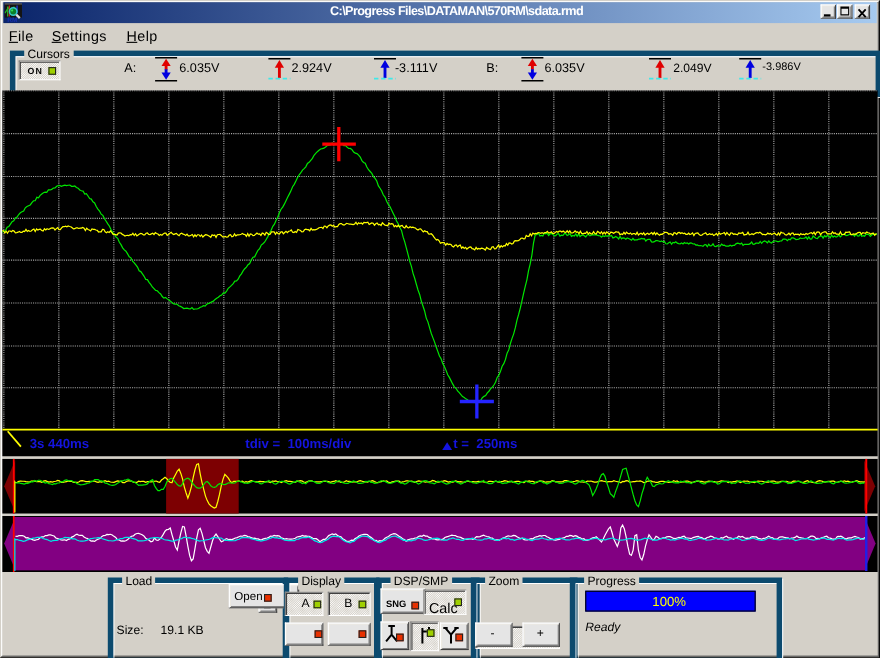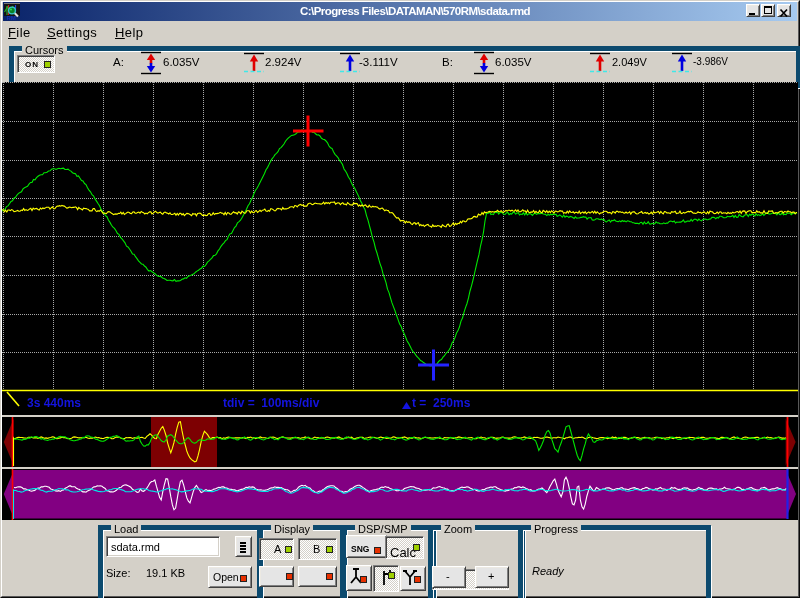--- a/index.html
+++ b/index.html
@@ -172,32 +172,29 @@
    <path d="M784 1.5 L794 25 L784 49 Z" fill="#820082"></path>
    <line x1="10.5" y1="0" x2="10.5" y2="51" stroke="#ff0000" stroke-width="1.6"></line>
    <line x1="785.5" y1="0" x2="785.5" y2="50" stroke="#2020e8" stroke-width="2.2"></line>
    <polyline points="14.0,487.5 15.6,487.7 17.2,487.0 18.8,486.9 20.4,486.9 22.0,487.5 23.6,488.9 25.2,488.8 26.8,489.5 28.4,490.1 30.0,490.8 31.6,491.2 33.2,490.7 34.8,490.4 36.4,488.9 38.0,488.0 39.6,488.1 41.2,486.9 42.8,486.9 44.4,486.3 46.0,486.3 47.6,486.8 49.2,487.3 50.8,489.1 52.4,489.6 54.0,490.2 55.6,490.9 57.2,491.1 58.8,490.7 60.4,491.4 62.0,490.3 63.6,489.9 65.2,488.3 66.8,487.6 68.4,486.4 70.0,485.7 71.6,486.6 73.2,486.7 74.8,486.7 76.4,488.2 78.0,489.1 79.6,489.6 81.2,490.8 82.8,491.9 84.4,491.7 86.0,492.2 87.6,490.9 89.2,490.2 90.8,489.6 92.4,487.9 94.0,486.9 95.6,486.8 97.2,485.8 98.8,486.0 100.4,485.7 102.0,486.3 103.6,487.6 105.2,488.5 106.8,490.7 108.4,490.9 110.0,491.9 111.6,491.7 113.2,492.0 114.8,491.3 116.4,490.3 118.0,488.7 119.6,487.5 121.2,487.2 122.8,485.7 124.4,485.0 126.0,484.9 127.6,485.4 129.2,486.2 130.8,487.2 132.4,489.3 134.0,490.2 135.6,491.1 137.2,492.5 138.8,492.1 140.4,489.0 142.0,490.9 143.6,491.3 145.2,490.1 146.8,488.2 148.4,485.8 150.0,482.9 151.6,481.5 153.2,481.2 154.8,480.0 156.4,486.2 158.0,491.6 159.6,497.3 161.2,500.0 162.8,491.7 164.4,484.5 166.0,478.6 167.6,479.0 169.2,487.3 170.8,496.7 172.4,504.9 174.0,509.8 175.6,508.1 177.2,498.9 178.8,489.4 180.4,481.6 182.0,480.2 183.6,484.9 185.2,491.3 186.8,497.9 188.4,501.2 190.0,502.9 191.6,497.3 193.2,491.6 194.8,487.6 196.4,485.5 198.0,487.8 199.6,490.2 201.2,492.6 202.8,491.9 204.4,490.4 206.0,489.6 207.6,490.5 209.2,490.4 210.8,490.5 212.4,489.9 214.0,489.1 215.6,488.7 217.2,488.0 218.8,487.3 220.4,487.5 222.0,486.8 223.6,486.9 225.2,487.8 226.8,488.1 228.4,488.8 230.0,489.4 231.6,489.2 233.2,489.9 234.8,489.9 236.4,490.8 238.0,490.6 239.6,489.9 241.2,489.4 242.8,489.1 244.4,488.5 246.0,487.3 247.6,487.6 249.2,486.8 250.8,487.2 252.4,486.9 254.0,487.3 255.6,488.9 257.2,489.4 258.8,490.0 260.4,489.7 262.0,490.0 263.6,490.2 265.2,490.1 266.8,489.8 268.4,489.3 270.0,488.2 271.6,487.9 273.2,487.7 274.8,486.8 276.4,487.4 278.0,487.2 279.6,487.6 281.2,487.6 282.8,488.4 284.4,489.4 286.0,489.6 287.6,489.7 289.2,490.9 290.8,492.4 292.4,491.4 294.0,490.4 295.6,490.3 297.2,488.8 298.8,486.9 300.4,486.1 302.0,485.3 303.6,485.9 305.2,485.3 306.8,486.8 308.4,487.6 310.0,487.9 311.6,489.9 313.2,490.6 314.8,491.9 316.4,492.4 318.0,491.8 319.6,491.1 321.2,491.3 322.8,489.6 324.4,489.0 326.0,487.5 327.6,486.6 329.2,486.1 330.8,485.7 332.4,485.7 334.0,485.9 335.6,487.6 337.2,488.5 338.8,489.8 340.4,491.4 342.0,491.2 343.6,492.4 345.2,491.5 346.8,491.8 348.4,491.0 350.0,489.3 351.6,488.4 353.2,487.7 354.8,486.4 356.4,485.7 358.0,485.2 359.6,485.3 361.2,486.3 362.8,487.4 364.4,488.4 366.0,489.7 367.6,490.5 369.2,492.0 370.8,490.8 372.4,490.2 374.0,489.9 375.6,489.8 377.2,489.1 378.8,489.0 380.4,487.7 382.0,487.1 383.6,487.5 385.2,486.6 386.8,487.3 388.4,487.4 390.0,488.6 391.6,488.9 393.2,489.8 394.8,489.7 396.4,490.6 398.0,490.7 399.6,490.5 401.2,490.5 402.8,490.1 404.4,488.6 406.0,488.1 407.6,487.6 409.2,487.0 410.8,486.5 412.4,486.8 414.0,486.9 415.6,487.9 417.2,488.2 418.8,488.5 420.4,489.4 422.0,490.1 423.6,490.3 425.2,490.2 426.8,490.0 428.4,489.6 430.0,490.2 431.6,489.3 433.2,487.8 434.8,488.0 436.4,487.8 438.0,487.1 439.6,486.6 441.2,487.3 442.8,487.7 444.4,488.0 446.0,489.1 447.6,489.1 449.2,490.7 450.8,490.7 452.4,490.8 454.0,491.0 455.6,490.3 457.2,489.2 458.8,488.6 460.4,487.8 462.0,487.1 463.6,487.5 465.2,487.4 466.8,486.8 468.4,487.0 470.0,488.0 471.6,488.8 473.2,489.6 474.8,489.3 476.4,490.6 478.0,490.9 479.6,490.9 481.2,490.2 482.8,489.6 484.4,489.8 486.0,488.6 487.6,488.0 489.2,487.6 490.8,487.0 492.4,487.4 494.0,486.8 495.6,486.8 497.2,488.0 498.8,488.7 500.4,489.6 502.0,490.0 503.6,490.8 505.2,491.1 506.8,490.6 508.4,490.4 510.0,489.5 511.6,489.1 513.2,488.8 514.8,487.6 516.4,487.7 518.0,486.7 519.6,486.9 521.2,487.7 522.8,486.9 524.4,487.4 526.0,488.5 527.6,488.9 529.2,490.1 530.8,489.7 532.4,491.0 534.0,491.0 535.6,490.7 537.2,489.8 538.8,489.0 540.4,488.8 542.0,488.0 543.6,489.5 545.2,491.0 546.8,492.7 548.4,490.0 550.0,486.6 551.6,483.7 553.2,480.8 554.8,479.0 556.4,484.1 558.0,490.1 559.6,493.4 561.2,496.8 562.8,492.2 564.4,480.0 566.0,477.3 567.6,480.8 569.2,488.1 570.8,496.8 572.4,503.8 574.0,504.9 575.6,500.1 577.2,487.0 578.8,486.1 580.4,500.2 582.0,506.8 583.6,509.1 585.2,504.1 586.8,496.5 588.4,490.8 590.0,486.2 591.6,488.4 593.2,490.7 594.8,490.3 596.4,487.5 598.0,488.4 599.6,489.7 601.2,489.7 602.8,489.0 604.4,489.0 606.0,488.0 607.6,487.9 609.2,487.9 610.8,488.7 612.4,489.5 614.0,489.7 615.6,489.1 617.2,488.6 618.8,488.7 620.4,487.9 622.0,487.5 623.6,489.0 625.2,489.1 626.8,489.3 628.4,489.7 630.0,488.7 631.6,488.3 633.2,487.9 634.8,487.6 636.4,488.6 638.0,488.8 639.6,489.8 641.2,489.8 642.8,488.6 644.4,488.3 646.0,487.4 647.6,487.8 649.2,488.9 650.8,489.2 652.4,490.0 654.0,490.0 655.6,488.8 657.2,489.1 658.8,488.2 660.4,487.4 662.0,488.7 663.6,489.0 665.2,489.3 666.8,490.3 668.4,489.4 670.0,488.9 671.6,487.5 673.2,488.2 674.8,487.7 676.4,488.7 678.0,489.5 679.6,489.2 681.2,489.5 682.8,488.3 684.4,487.8 686.0,488.1 687.6,488.1 689.2,489.4 690.8,489.7 692.4,490.2 694.0,489.5 695.6,489.3 697.2,488.5 698.8,487.4 700.4,488.4 702.0,488.6 703.6,489.8 705.2,490.0 706.8,489.9 708.4,488.4 710.0,488.0 711.6,488.1 713.2,488.6 714.8,489.0 716.4,488.9 718.0,489.9 719.6,489.1 721.2,489.0 722.8,488.6 724.4,487.3 726.0,488.5 727.6,488.8 729.2,489.1 730.8,489.4 732.4,489.6 734.0,489.4 735.6,488.4 737.2,487.4 738.8,487.4 740.4,488.0 742.0,489.6 743.6,489.4 745.2,489.8 746.8,488.9 748.4,488.6 750.0,487.7 751.6,487.5 753.2,488.9 754.8,489.2 756.4,489.9 758.0,490.1 759.6,489.8 761.2,487.9 762.8,487.7 764.4,487.4 766.0,488.3 767.6,489.5 769.2,490.0 770.8,489.2 772.4,488.9 774.0,488.9 775.6,488.2 777.2,487.7 778.8,488.2 780.4,488.6 782.0,490.0 783.6,489.7 785.2,489.8 786.0,488.5" fill="none" stroke="#ffffff" stroke-width="1.1" transform="translate(-2,-469)"></polyline>
    <polyline points="13.5,519.0 13.5,490.0 14.0,490.3 15.8,490.5 17.6,491.3 19.4,491.5 21.2,492.1 23.0,491.7 24.8,490.8 26.6,490.3 28.4,489.8 30.2,489.2 32.0,488.9 33.8,488.5 35.6,488.6 37.4,488.6 39.2,489.6 41.0,490.1 42.8,490.5 44.6,491.4 46.4,492.1 48.2,491.4 50.0,491.3 51.8,491.3 53.6,490.4 55.4,489.7 57.2,489.3 59.0,488.6 60.8,488.7 62.6,488.7 64.4,489.4 66.2,489.9 68.0,489.8 69.8,490.9 71.6,491.6 73.4,492.0 75.2,492.0 77.0,491.7 78.8,491.2 80.6,490.4 82.4,489.7 84.2,489.5 86.0,489.1 87.8,489.0 89.6,488.8 91.4,488.9 93.2,489.8 95.0,490.4 96.8,490.9 98.6,491.5 100.4,491.6 102.2,491.8 104.0,491.5 105.8,490.8 107.6,490.4 109.4,489.7 111.2,489.7 113.0,488.8 114.8,488.5 116.6,488.5 118.4,488.8 120.2,489.4 122.0,489.9 123.8,490.5 125.6,491.7 127.4,491.7 129.2,491.7 131.0,491.6 132.8,491.0 134.6,490.3 136.4,489.5 138.2,489.1 140.0,488.7 141.8,488.8 143.6,488.7 145.4,489.4 147.2,489.4 149.0,490.5 150.8,490.9 152.6,491.1 154.4,491.5 156.2,491.9 158.0,492.0 159.8,491.0 161.6,490.8 163.4,489.8 165.2,489.6 167.0,488.5 168.8,488.6 170.6,489.0 172.4,488.8 174.2,489.4 176.0,489.8 177.8,490.6 179.6,491.2 181.4,491.9 183.2,491.6 185.0,491.5 186.8,490.9 188.6,490.6 190.4,490.2 192.2,489.4 194.0,488.6 195.8,488.8 197.6,489.0 199.4,489.1 201.2,489.2 203.0,490.4 204.8,491.2 206.6,491.3 208.4,491.4 210.2,491.5 212.0,491.6 213.8,491.4 215.6,490.6 217.4,490.2 219.2,489.0 221.0,488.7 222.8,488.8 224.6,488.8 226.4,488.9 228.2,489.7 230.0,490.1 231.8,490.5 233.6,491.3 235.4,491.4 237.2,491.9 239.0,491.5 240.8,491.1 242.6,490.6 244.4,489.7 246.2,489.2 248.0,488.4 249.8,488.9 251.6,488.7 253.4,489.4 255.2,489.2 257.0,490.3 258.8,491.0 260.6,491.3 262.4,491.4 264.2,491.5 266.0,491.3 267.8,491.4 269.6,490.2 271.4,490.1 273.2,489.2 275.0,488.8 276.8,488.7 278.6,488.7 280.4,488.2 282.2,489.1 284.0,490.1 285.8,491.5 287.6,492.1 289.4,493.0 291.2,493.2 293.0,492.8 294.8,491.7 296.6,491.0 298.4,490.0 300.2,488.5 302.0,487.6 303.8,487.4 305.6,487.9 307.4,487.8 309.2,488.7 311.0,490.2 312.8,491.5 314.6,492.5 316.4,492.8 318.2,493.4 320.0,492.4 321.8,492.1 323.6,490.5 325.4,489.2 327.2,488.3 329.0,487.4 330.8,487.4 332.6,487.6 334.4,487.9 336.2,489.4 338.0,490.1 339.8,491.1 341.6,492.0 343.4,493.1 345.2,493.3 347.0,492.4 348.8,491.5 350.6,491.0 352.4,489.4 354.2,488.9 356.0,487.8 357.8,487.5 359.6,487.4 361.4,488.4 363.2,489.0 365.0,490.1 366.8,491.2 368.6,491.1 370.4,491.9 372.2,491.4 374.0,491.7 375.8,491.1 377.6,490.8 379.4,489.5 381.2,489.5 383.0,489.8 384.8,490.8 386.6,491.2 388.4,491.1 390.2,490.5 392.0,490.0 393.8,489.5 395.6,489.4 397.4,489.3 399.2,489.7 401.0,490.7 402.8,491.0 404.6,490.8 406.4,491.1 408.2,489.9 410.0,489.7 411.8,489.1 413.6,489.8 415.4,490.3 417.2,490.4 419.0,491.1 420.8,491.2 422.6,490.4 424.4,489.9 426.2,489.6 428.0,489.7 429.8,489.3 431.6,490.2 433.4,490.7 435.2,490.9 437.0,491.0 438.8,490.9 440.6,489.8 442.4,489.9 444.2,489.3 446.0,489.9 447.8,490.4 449.6,490.4 451.4,491.3 453.2,491.3 455.0,490.3 456.8,489.6 458.6,489.2 460.4,489.8 462.2,489.3 464.0,490.5 465.8,490.4 467.6,491.2 469.4,490.6 471.2,490.2 473.0,490.0 474.8,489.2 476.6,489.3 478.4,490.1 480.2,490.4 482.0,491.1 483.8,491.4 485.6,490.5 487.4,490.2 489.2,490.1 491.0,489.6 492.8,489.1 494.6,489.8 496.4,490.1 498.2,490.8 500.0,490.7 501.8,490.4 503.6,490.7 505.4,489.6 507.2,489.7 509.0,489.2 510.8,489.8 512.6,490.1 514.4,490.8 516.2,490.7 518.0,490.9 519.8,490.0 521.6,489.9 523.4,489.4 525.2,489.2 527.0,489.8 528.8,490.4 530.6,491.2 532.4,490.9 534.2,490.5 536.0,490.6 537.8,490.0 539.6,489.6 541.4,489.3 543.2,489.7 545.0,490.3 546.8,490.6 548.6,490.6 550.4,490.7 552.2,490.1 554.0,489.7 555.8,489.3 557.6,489.2 559.4,490.2 561.2,490.7 563.0,491.0 564.8,491.0 566.6,490.8 568.4,490.5 570.2,489.9 572.0,489.6 573.8,489.5 575.6,489.9 577.4,490.6 579.2,491.3 581.0,490.8 582.8,490.5 584.6,489.9 586.4,489.3 588.2,489.8 590.0,489.2 591.8,490.2 593.6,491.0 595.4,490.8 597.2,491.0 599.0,490.4 600.8,489.7 602.6,489.3 604.4,489.1 606.2,490.0 608.0,490.4 609.8,491.0 611.6,490.6 613.4,491.0 615.2,490.3 617.0,490.0 618.8,489.5 620.6,489.3 622.4,490.1 624.2,489.9 626.0,491.0 627.8,491.3 629.6,490.9 631.4,490.5 633.2,490.2 635.0,489.2 636.8,489.5 638.6,490.0 640.4,490.2 642.2,491.0 644.0,490.9 645.8,490.8 647.6,490.4 649.4,489.9 651.2,489.3 653.0,489.6 654.8,489.9 656.6,490.2 658.4,490.9 660.2,490.8 662.0,491.1 663.8,490.2 665.6,489.9 667.4,489.4 669.2,489.5 671.0,489.7 672.8,490.2 674.6,491.2 676.4,491.0 678.2,490.7 680.0,490.2 681.8,489.9 683.6,489.2 685.4,489.3 687.2,490.2 689.0,490.5 690.8,491.0 692.6,491.2 694.4,491.0 696.2,490.4 698.0,489.3 699.8,489.3 701.6,489.8 703.4,490.3 705.2,490.3 707.0,490.7 708.8,490.8 710.6,490.3 712.4,490.0 714.2,489.8 716.0,489.4 717.8,489.6 719.6,489.7 721.4,490.5 723.2,491.4 725.0,491.1 726.8,490.5 728.6,490.0 730.4,489.8 732.2,489.6 734.0,489.4 735.8,490.3 737.6,490.6 739.4,491.0 741.2,490.7 743.0,490.4 744.8,489.8 746.6,489.4 748.4,489.0 750.2,489.4 752.0,490.3 753.8,490.4 755.6,490.7 757.4,491.1 759.2,490.3 761.0,489.8 762.8,489.3 764.6,489.7 766.4,489.4 768.2,490.4 770.0,491.1 771.8,490.8 773.6,490.8 775.4,490.6 777.2,489.9 779.0,489.4 780.8,489.1 782.6,489.7 784.4,490.2 786.0,490.0" fill="none" stroke="#00e6e6" stroke-width="1.1" transform="translate(-2,-469)"></polyline>
  </svg>
 
  <div class="abs gbox" style="left:98px;top:525px;width:154px;height:68px;">
       <div class="glabel">Load</div>
     </div>
- <div class="abs fld" style="left:106px;top:536px;width:112px;height:19px;">
-   <div class="abs t11" style="left:4px;top:4px;">sdata.rmd</div>
- </div>
  <div class="abs raised" style="left:235px;top:536px;width:15px;height:19px;">
    <div class="abs" style="left:4px;top:5px;width:6px;height:1.5px;background:#000;"></div>
    <div class="abs" style="left:4px;top:8px;width:6px;height:1.5px;background:#000;"></div>
    <div class="abs" style="left:4px;top:11px;width:6px;height:1.5px;background:#000;"></div>
    <div class="abs" style="left:4px;top:14px;width:6px;height:1.5px;background:#000;"></div>
  </div>
  <div class="abs t11" style="left:106px;top:567px;">Size:</div>
  <div class="abs t11" style="left:146px;top:567px;">19.1 KB</div>
- <div class="abs raised" style="left:208px;top:566px;width:42px;height:20px;">
+ <div class="abs raised" style="left:208px;top:531px;width:42px;height:20px;padding-left:20px;">
    <div class="abs" style="left:4px;top:4px;font-size:10.5px;">Open</div>
    <div class="led ledr" style="left:31px;top:8px;"></div>
  </div>
 
  <div class="abs gbox" style="left:258px;top:525px;width:77px;height:68px;">
       <div class="glabel">Display</div>
     </div>
  <div class="abs sunkbtn" style="left:259px;top:538px;width:33px;height:20px;">
    <div class="abs t11" style="left:14px;top:4px;">A</div>
    <div class="led ledg" style="left:25px;top:7px;"></div>
@@ -253,14 +250,17 @@
  <div class="abs raised" style="left:432px;top:566px;width:32px;height:20px;">
    <div class="abs t11" style="left:13px;top:3px;">-</div>
  </div>
  <div class="abs raised" style="left:475px;top:566px;width:32px;height:20px;">
    <div class="abs t11" style="left:12px;top:3px;">+</div>
  </div>
 
  <div class="abs gbox" style="left:518px;top:525px;width:183px;height:68px;">
       <div class="glabel">Progress</div>
     </div>
+ <div class="abs" style="left:532px;top:537px;width:153px;height:17px;background:#0000ff;border:1px solid #000;">
+   <div class="abs" style="left:60px;top:2px;font-size:12px;color:#ffff00;">100%</div>
+ </div>
  <div class="abs t11" style="left:532px;top:565px;font-style:italic;">Ready</div>
 </div>
 
 </body></html>

